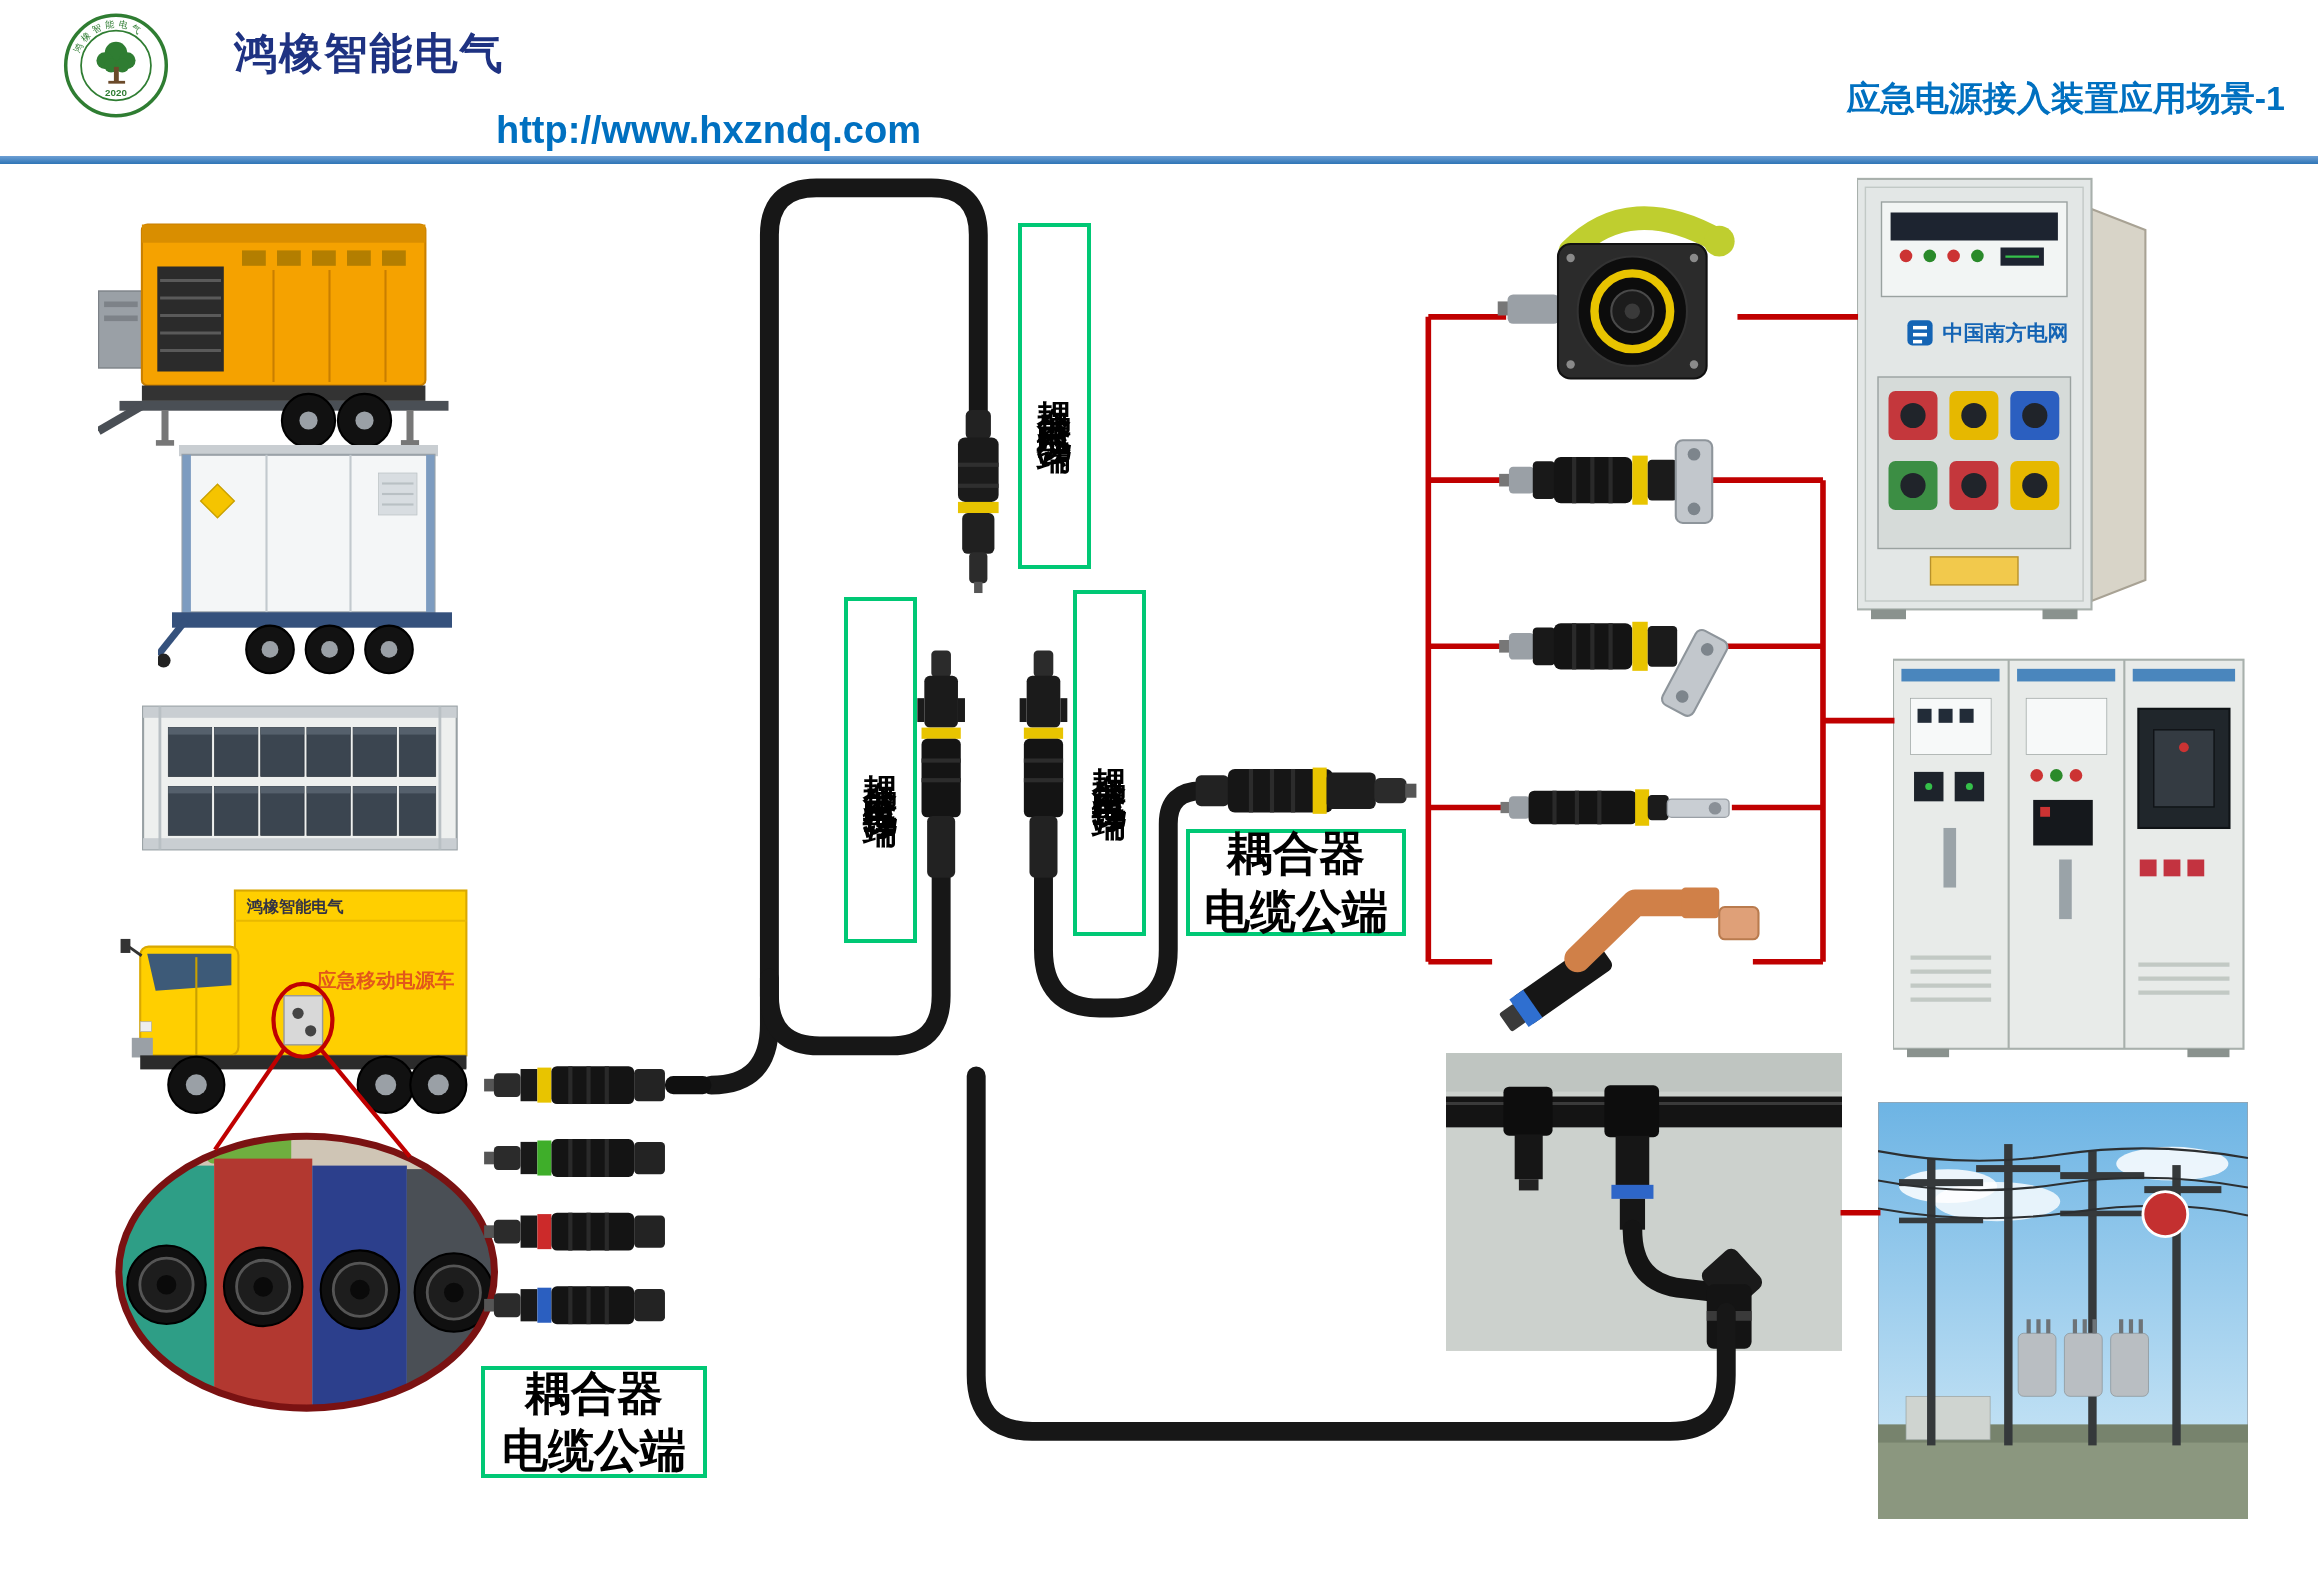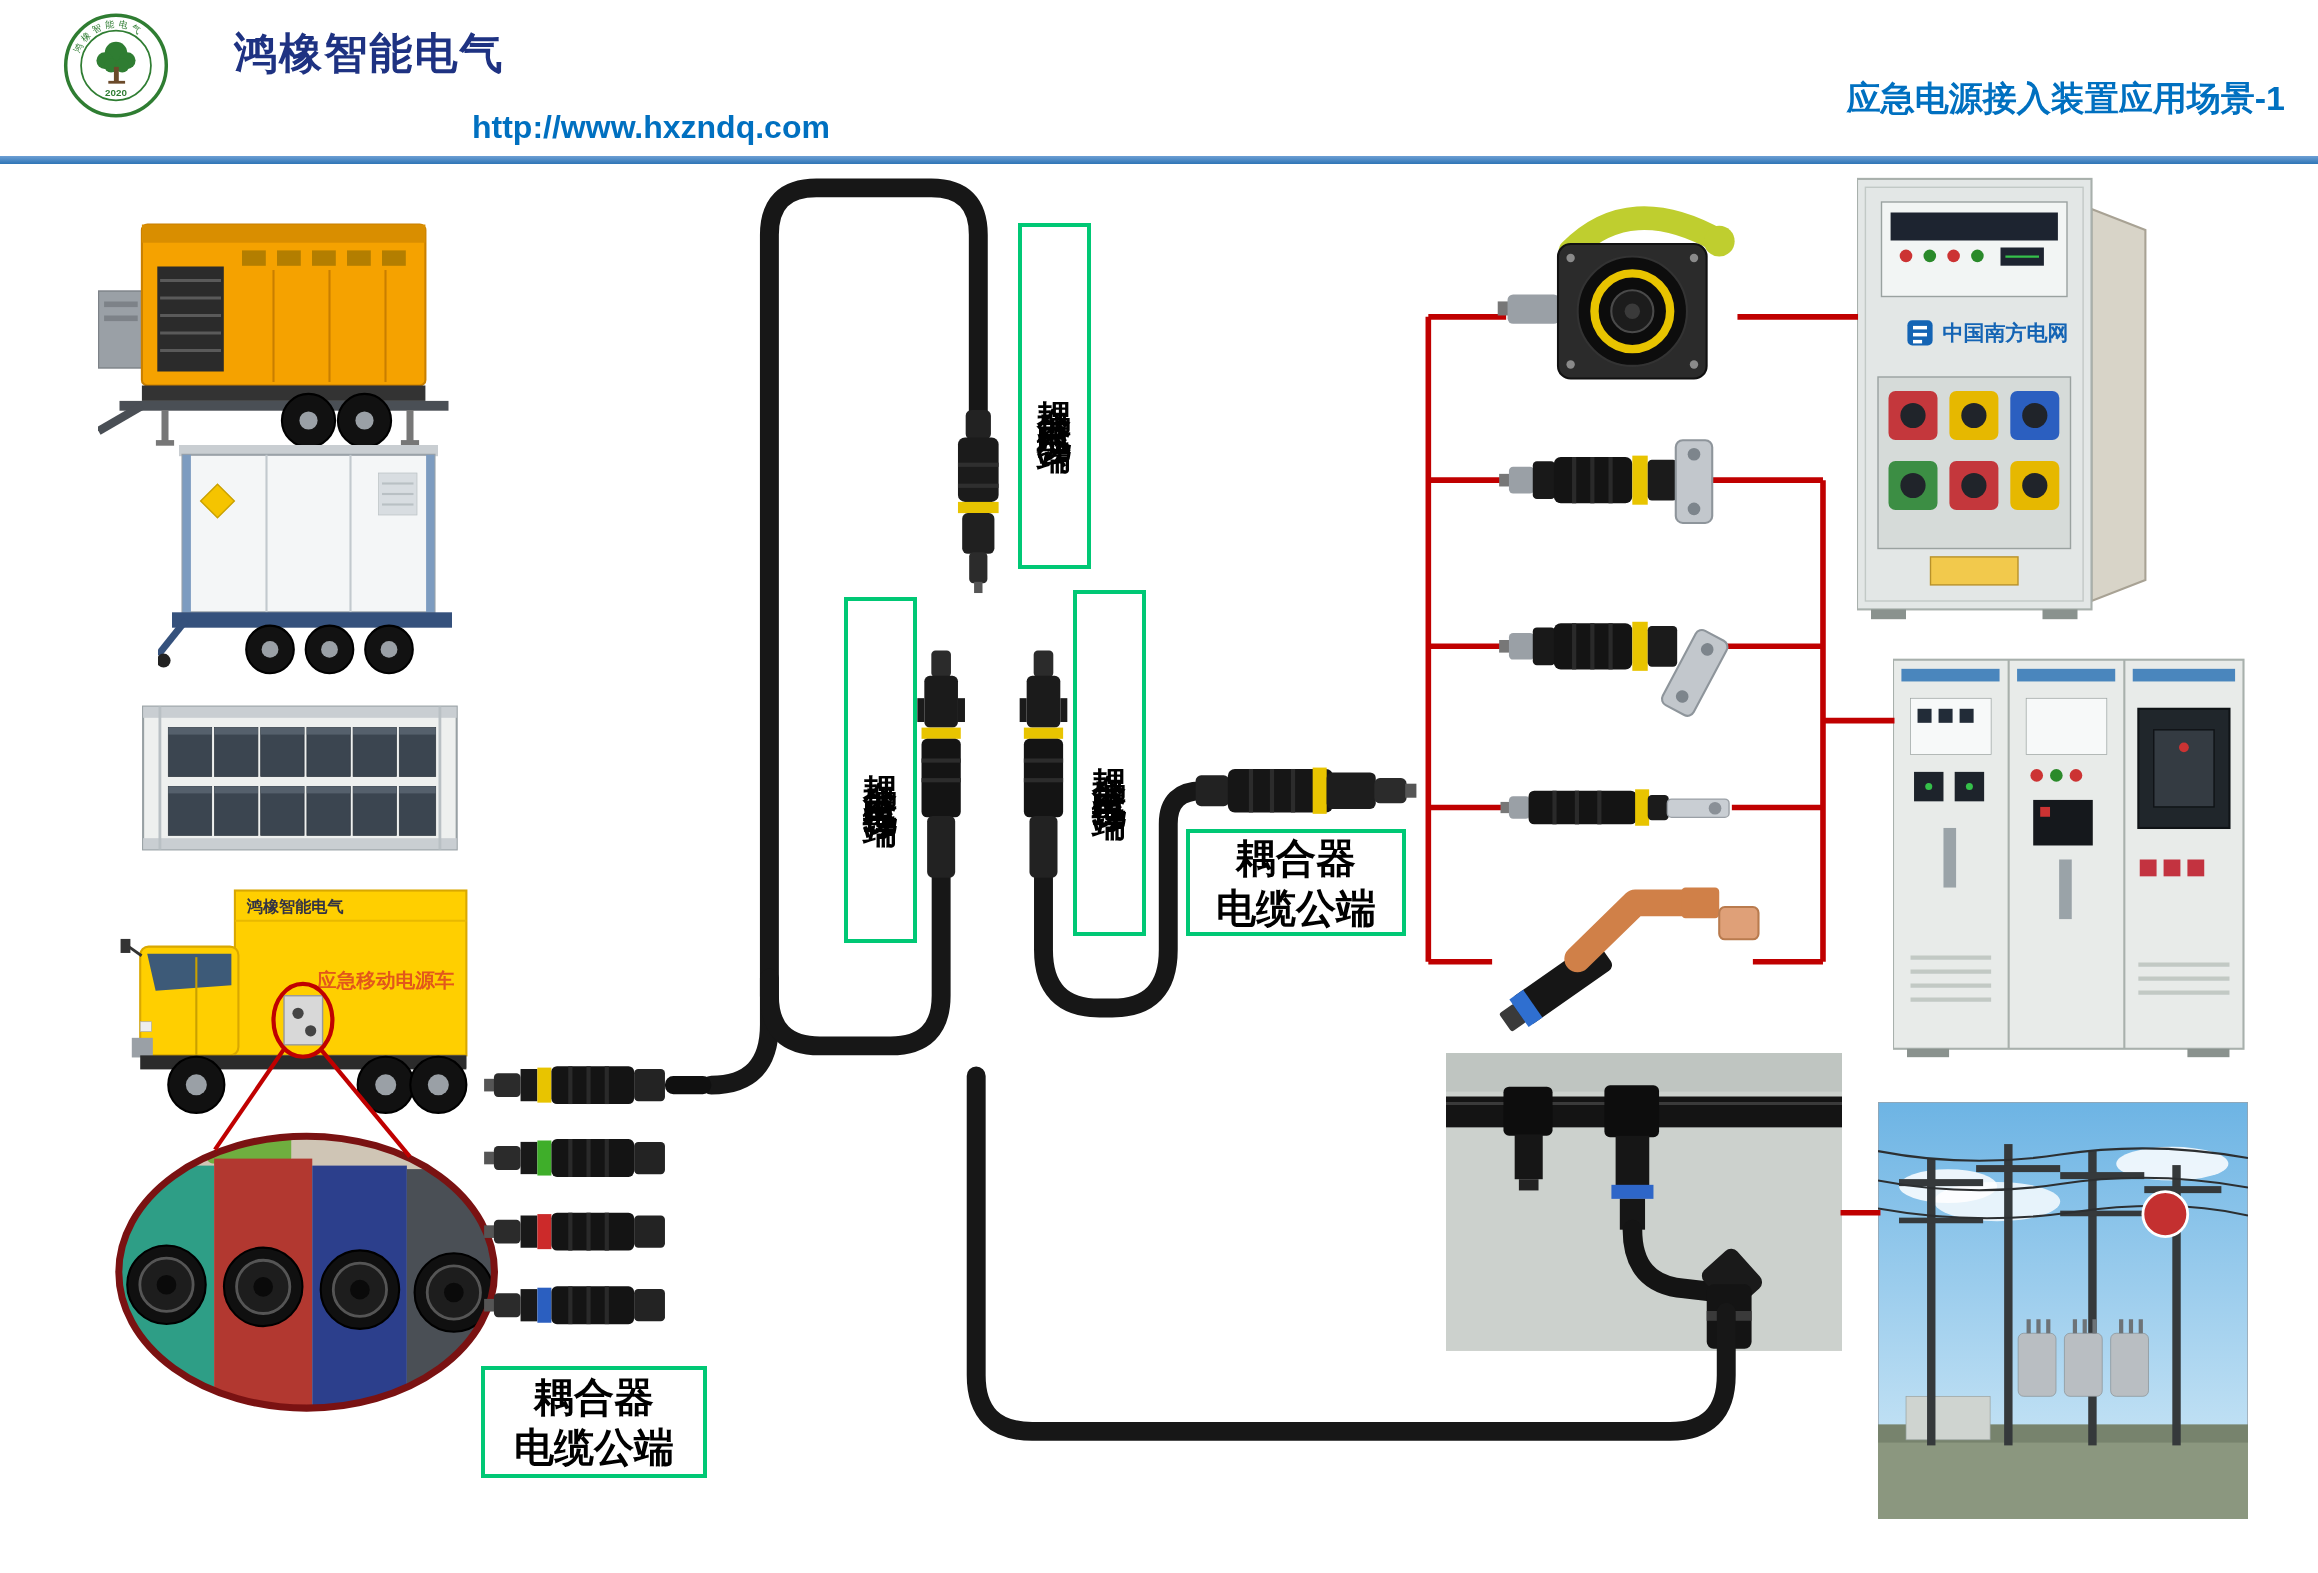--- a/index.html
+++ b/index.html
@@ -5,30 +5,30 @@
   * { box-sizing: border-box; }
   html, body { margin:0; padding:0; background:#9a9a9a; }
   #canvas {
     position:relative; width:2319px; height:1573px; background:#ffffff;
     overflow:hidden; font-family:"Liberation Sans", sans-serif;
   }
   .fig { position:absolute; z-index:5; }
   #overlay { position:absolute; left:0; top:0; z-index:10; }
   .hdr-company { position:absolute; left:234px; top:25px; font-size:43px; font-weight:700;
     color:#1E3282; letter-spacing:2.1px; z-index:40; }
-  .hdr-url { position:absolute; left:472px; top:109px; font-size:32px; font-weight:600;
+  .hdr-url { position:absolute; left:496px; top:109px; font-size:38px; font-weight:600;
     color:#0070C0; z-index:40; }
   .hdr-title { position:absolute; right:34px; top:76px; font-size:34px; font-weight:700;
     color:#0070C0; z-index:40; }
   .divider { position:absolute; left:0; top:156px; width:2319px; height:7.7px;
     background:linear-gradient(180deg,#6d9fd4,#2E75B6); z-index:40; }
   .label-box { position:absolute; z-index:30; background:#ffffff; border:4.9px solid #00C875;
     color:#000; font-weight:700; display:flex; align-items:center; justify-content:center; }
   .label-v { writing-mode:vertical-rl; text-orientation:upright; font-size:34px; letter-spacing:6.3px; }
-  .label-h { flex-direction:column; font-size:40px; line-height:1.25; text-align:center; }
+  .label-h { flex-direction:column; font-size:46px; line-height:1.25; text-align:center; }
 </style>
 </head>
 <body>
 
 <div id="canvas">
 
   <svg class="fig" style="left:62px;top:11.2px;z-index:40" width="108" height="109" viewBox="0 0 154 156">
     <circle cx="77" cy="78" r="72" fill="#ffffff" stroke="#2F7D32" stroke-width="5"></circle>
     <circle cx="77" cy="78" r="50" fill="#ffffff" stroke="#2F7D32" stroke-width="2.5"></circle>
     <defs>

